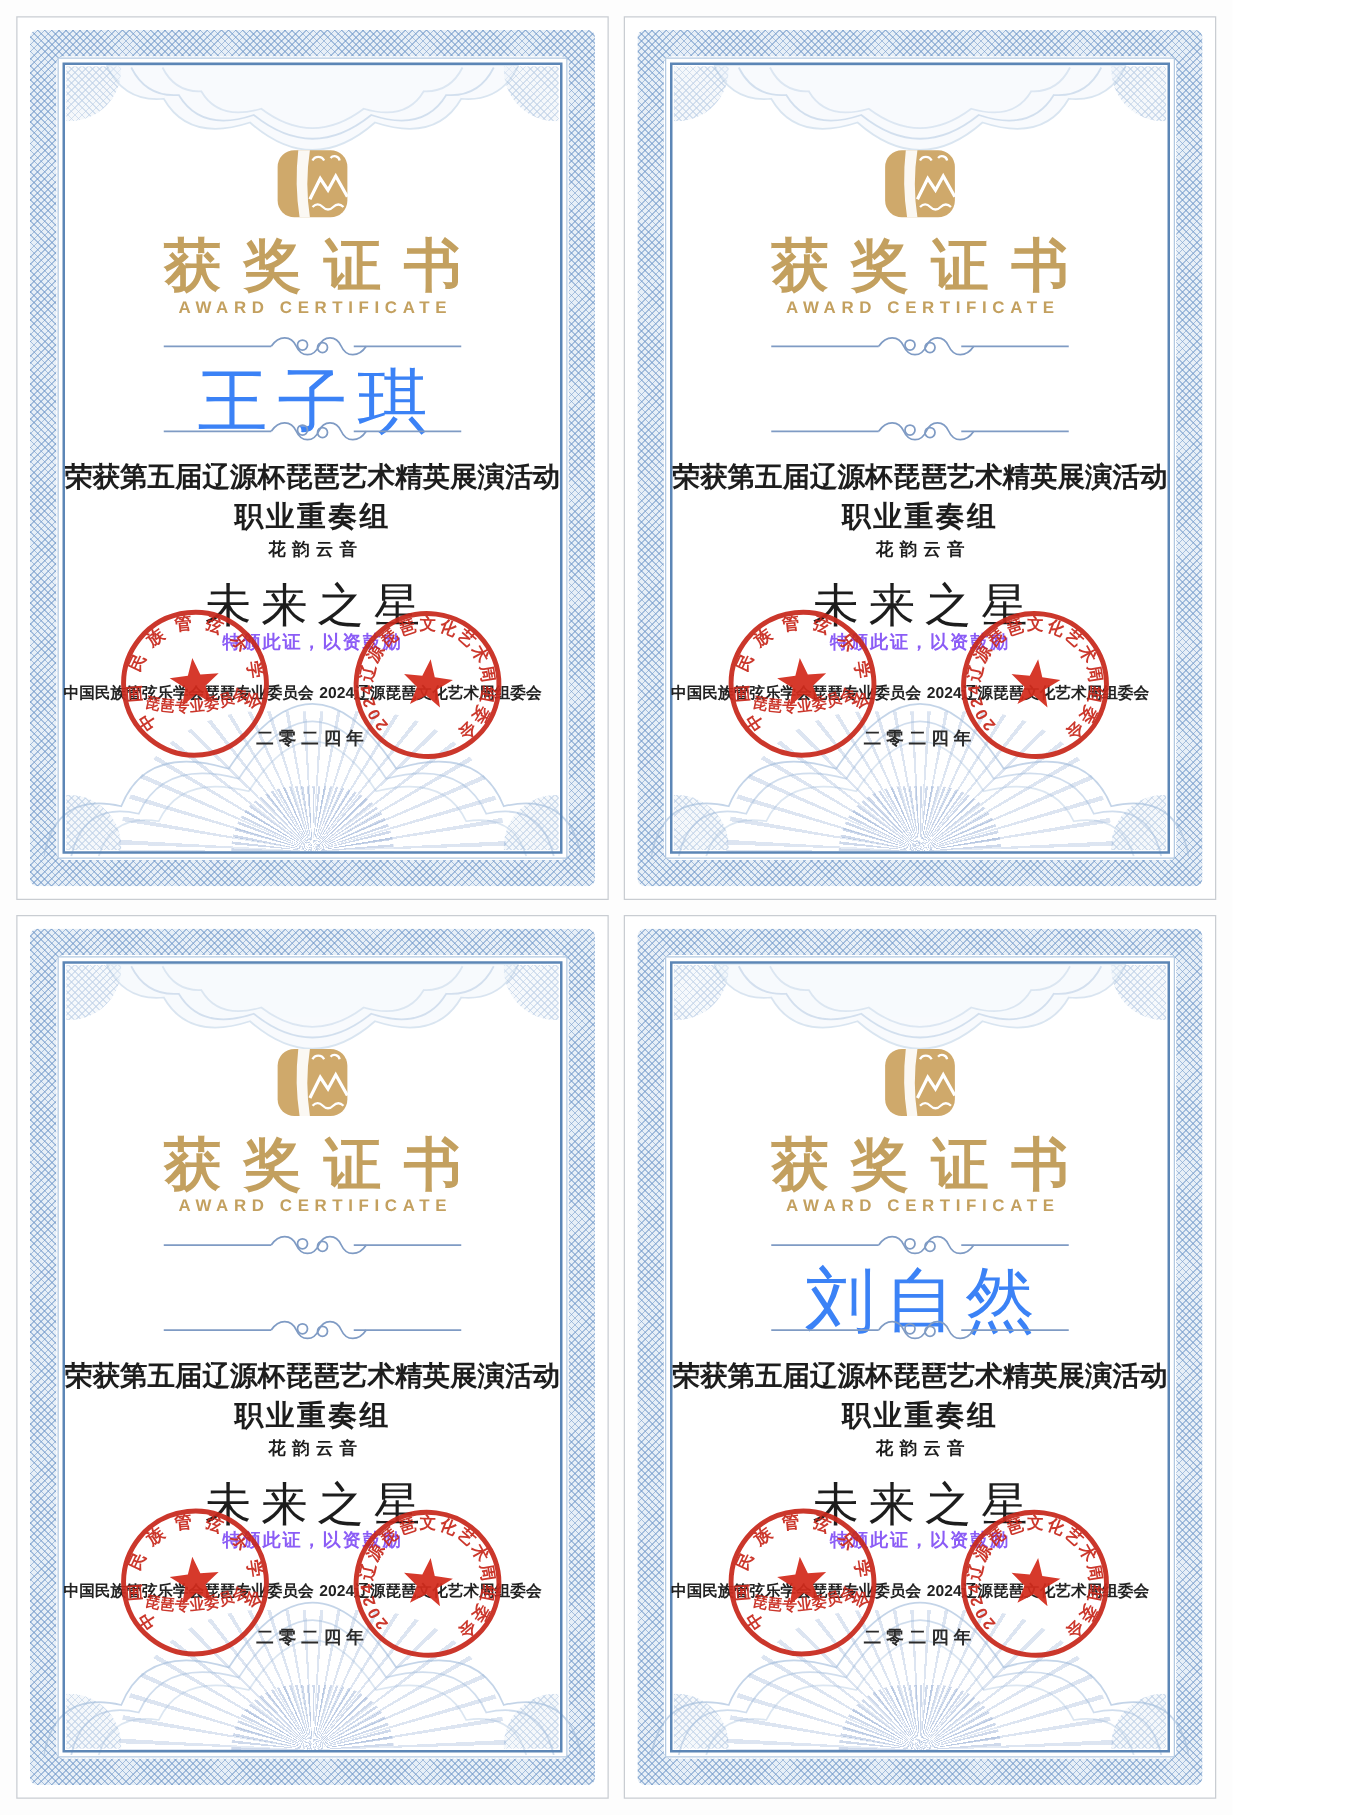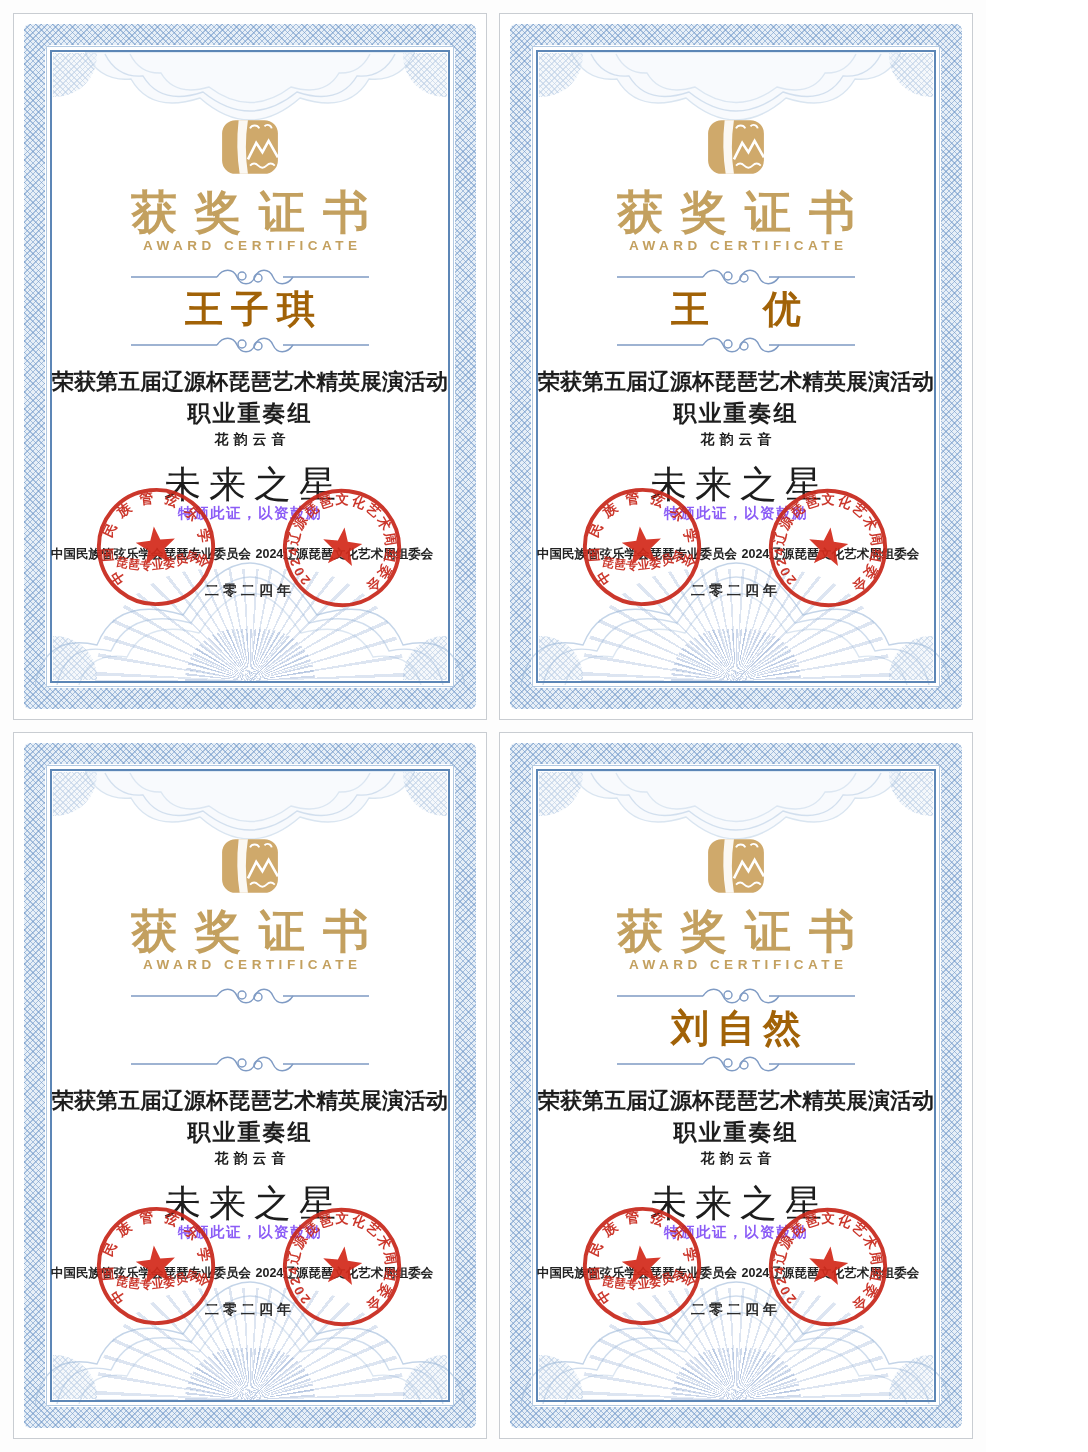--- a/index.html
+++ b/index.html
@@ -71,21 +71,21 @@
   }
   
   .line{position:absolute;left:0;width:100%;text-align:center;color:#1d1d1d;}
   .logo{position:absolute;top:14.8%;left:50%;transform:translateX(-50%);width:62px;height:58px;}
   .title{top:23.9%;font-family:"Liberation Serif","DejaVu Serif",serif;
     font-size:46px;font-weight:700;color:#c3a05f;letter-spacing:18px;padding-left:18px;box-sizing:border-box;}
   .subtitle{top:31.8%;font-size:13.5px;font-weight:700;color:#c3a05f;letter-spacing:4.5px;padding-left:4.5px;box-sizing:border-box;}
   .flourish{position:absolute;left:50%;transform:translateX(-50%);width:250px;height:20px;}
   .fl1{top:35.9%;}
   .fl2{top:45.6%;}
-  .name{top:38.3%;font-size:38px;font-weight:700;letter-spacing:8px;padding-left:8px;box-sizing:border-box;color:#a16207;}
+  .name{top:38.3%;font-size:56px;font-weight:400;letter-spacing:8px;padding-left:8px;box-sizing:border-box;color:#3b82f6;}
   .body1{top:50.1%;font-size:22px;font-weight:700;}
   .group{top:54.4%;font-size:23px;font-weight:700;letter-spacing:2px;font-family:Liberation Mono, monospace;}
   .program{top:59.1%;font-size:14px;font-weight:600;letter-spacing:5px;padding-left:5px;box-sizing:border-box;}
   .award{top:63.2%;font-size:37px;font-weight:400;letter-spacing:8px;padding-left:8px;box-sizing:border-box;}
   .note{top:69.5%;font-size:14.5px;font-weight:700;letter-spacing:1.5px;color:#8b5cf6;}
   .org{position:absolute;top:75.4%;font-size:12.5px;font-weight:600;color:#222;white-space:nowrap;}
   .org-left{left:29%;transform:translateX(-50%);}
   .org-right{left:70%;transform:translateX(-50%);}
   .date{top:80.6%;font-size:14px;font-weight:600;letter-spacing:4px;color:#2a2a2a;}
   
@@ -222,21 +222,20 @@
     <div class="line title">获奖证书</div>
     <div class="line subtitle">AWARD CERTIFICATE</div>
 
     <svg class="flourish fl1" viewBox="0 0 250 20">
       <path class="fl-stroke" d="M6,10 h86 M158,10 h86"></path>
       <path class="fl-stroke" d="M92,10 c6,-9 16,-9 20,0 c4,9 14,9 18,0 c4,-9 14,-9 18,0 c4,9 14,9 20,0"></path>
       <circle cx="117" cy="9" r="4" class="fl-stroke"></circle>
       <circle cx="133" cy="11" r="4" class="fl-stroke"></circle>
     </svg>
 
-    <div class="line name">王　优</div>
 
     <svg class="flourish fl2" viewBox="0 0 250 20">
       <path class="fl-stroke" d="M6,10 h86 M158,10 h86"></path>
       <path class="fl-stroke" d="M92,10 c6,-9 16,-9 20,0 c4,9 14,9 18,0 c4,-9 14,-9 18,0 c4,9 14,9 20,0"></path>
       <circle cx="117" cy="9" r="4" class="fl-stroke"></circle>
       <circle cx="133" cy="11" r="4" class="fl-stroke"></circle>
     </svg>
 
     <div class="line body1">荣获第五届辽源杯琵琶艺术精英展演活动</div>
     <div class="line group">职业重奏组</div>

